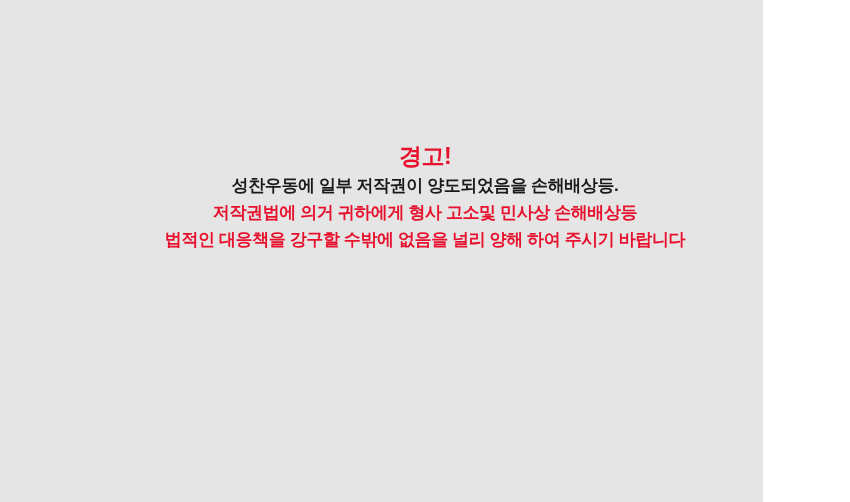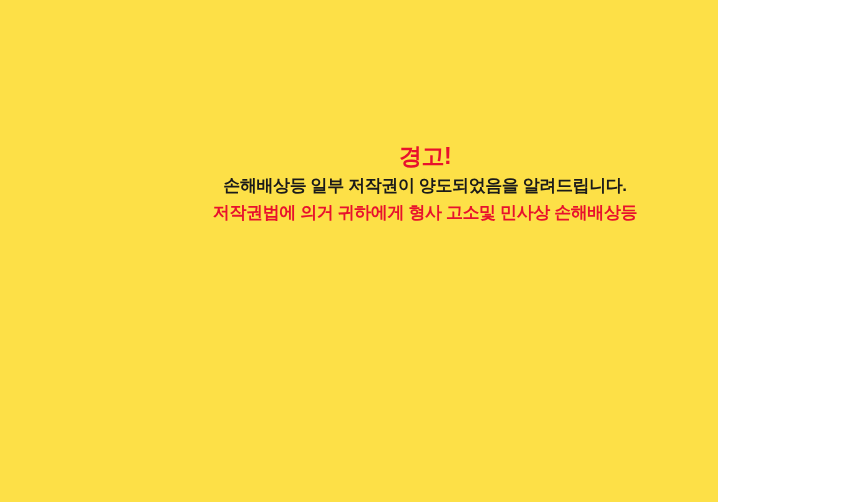--- a/index.html
+++ b/index.html
@@ -10,21 +10,22 @@
     width: 850px;
     height: 502px;
     background: #ffffff;
     font-family: "Liberation Sans", sans-serif;
     overflow: hidden;
   }
   .page {
     position: relative;
     width: 718px;
     height: 502px;
-    background: #fde047;
+    background: #e5e5e5;
+    padding-left: 45px;
   }
   .notice-block {
     position: absolute;
     left: 0;
     top: 140px;
     width: 850px;
     text-align: center;
   }
   .notice-title {
     font-size: 23px;
@@ -51,19 +52,20 @@
 </head>
 <body>
 
 <div class="page">
 
   <div class="notice-block">
 
     <div class="notice-title">경고!</div>
 
     <div id="notice-lines">
-        <div class="notice-line"><span class="seg-dark">손해배상등 일부 저작권이 양도되었음을 알려드립니다.</span></div>
+        <div class="notice-line"><span class="seg-dark">성찬우동에 일부 저작권이 양도되었음을 손해배상등.</span></div>
         <div class="notice-line"><span class="seg-red">저작권법에 의거 귀하에게 형사 고소및 민사상 손해배상등</span></div>
+        <div class="notice-line"><span class="seg-red">법적인 대응책을 강구할 수밖에 없음을 널리 양해 하여 주시기 바랍니다</span></div>
       </div>
 
   </div>
 
 </div>
 
 </body></html>

